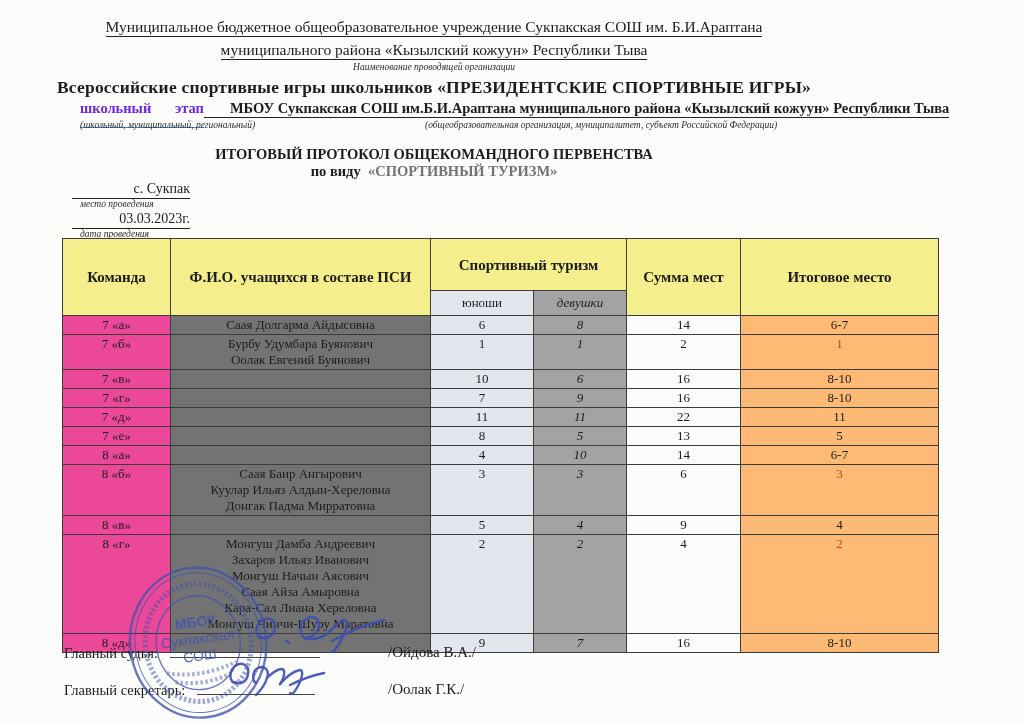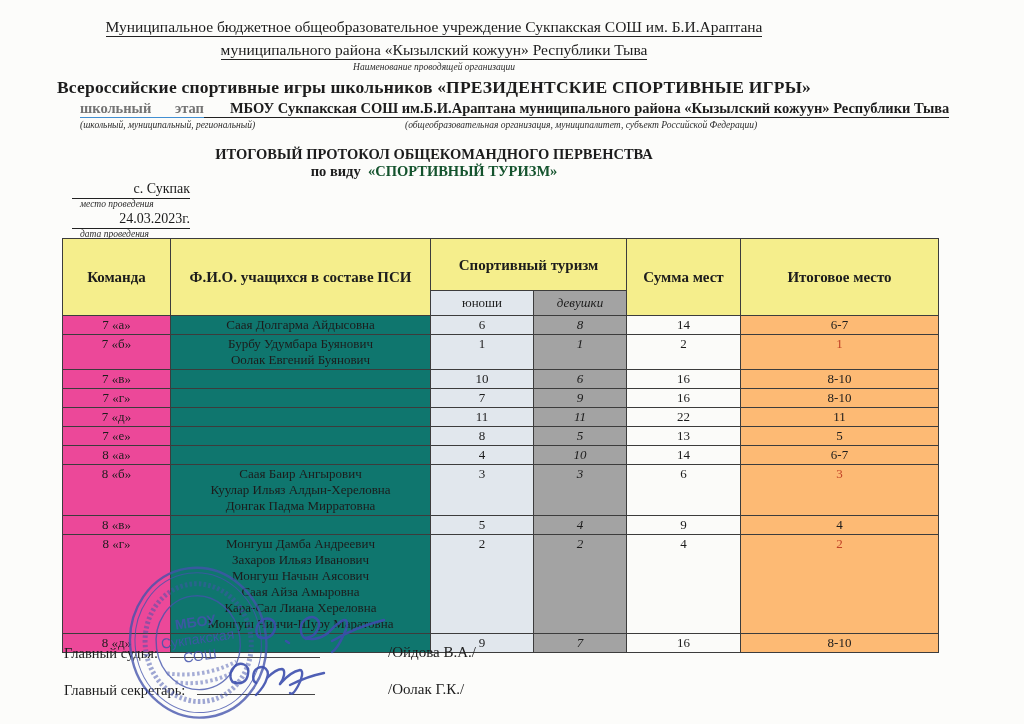--- a/index.html
+++ b/index.html
@@ -13,27 +13,27 @@
   }
   .abs { position: absolute; }
   .center-line { left: 0; width: 854px; text-align: center; padding-left: 14px; }
 
   .org-line { font-size: 15.5px; }
   .org-line .u { border-bottom: 1.5px solid #222; padding-bottom: 1px; }
   .small-cap { font-size: 9.5px; font-style: italic; color: #2a2a2a; }
   .event-title { font-size: 17.5px; font-weight: bold; letter-spacing: .2px; }
 
   .stage-row { left: 80px; top: 100px; font-size: 14.5px; font-weight: bold; white-space: nowrap; }
-  .stage-row .blue { color: #737373; word-spacing: 20px; border-bottom: 1.5px solid #418fd2; padding-bottom: 1px; }
+  .stage-row .blue { color: #6d28d9; word-spacing: 20px; border-bottom: 1.5px solid #418fd2; padding-bottom: 11px; }
   .stage-row .gap { display: inline-block; width: 26px; border-bottom: 1.5px solid #222; }
   .stage-row .blk { border-bottom: 1.5px solid #222; padding-bottom: 1px; }
 
   .proto-title { font-size: 14.5px; font-weight: bold; }
   .proto-sub { font-size: 14.5px; font-weight: bold; }
-  .proto-sub .sport { color: #14532d; }
+  .proto-sub .sport { color: #737373; }
 
   .field { font-size: 14px; }
   .field .line { display: inline-block; width: 118px; text-align: right; border-bottom: 1.5px solid #222; padding-bottom: 1px; }
 
   
   table.results {
     position: absolute; left: 62px; top: 238px;
     border-collapse: collapse; table-layout: fixed;
     width: 876px; font-size: 13px;
   }
@@ -42,21 +42,21 @@
     padding: 1px 3px; line-height: 16px; overflow: hidden;
   }
   th.h-main { background: #f5ee8c; font-size: 15px; font-weight: bold; height: 52px; }
   th.h-top { vertical-align: top; padding-top: 10px; }
   th.h-sub { font-weight: normal; font-size: 13px; height: 25px; vertical-align: bottom; padding-bottom: 2px; }
   .bg-boys { background: #e1e7ed; }
   .bg-girls { background: #a3a3a3; font-style: italic; }
   .bg-sum { background: #fbfbf9; }
   .bg-final { background: #fdba74; }
   td.c-team { background: #ec4899; }
-  td.c-fio { background: #0f766e; line-height: 15px; }
+  td.c-fio { background: #737373; line-height: 15px; }
   td.c-final.red { color: #c14327; }
   tr.tall td { vertical-align: top; }
   tr.r-7b td { height: 33px; vertical-align: top; }
   tr.r-8b td { height: 50px; }
   tr.r-8g td { height: 80px; }
   tr.r-std td { height: 17px; }
 
   
   .sig-row { font-size: 14.5px; }
   .sig-line { display: inline-block; border-bottom: 1.2px solid #444; height: 14px; }
@@ -71,31 +71,31 @@
 <div class="abs center-line org-line" style="top:18px"><span class="u">Муниципальное бюджетное общеобразовательное учреждение  Сукпакская СОШ им. Б.И.Араптана</span></div>
 <div class="abs center-line org-line" style="top:41px"><span class="u">муниципального района «Кызылский кожуун» Республики Тыва</span></div>
 <div class="abs center-line small-cap" style="top:62px">Наименование проводящей организации</div>
 
 <div class="abs center-line event-title" style="top:77px">Всероссийские спортивные игры школьников «ПРЕЗИДЕНТСКИЕ СПОРТИВНЫЕ ИГРЫ»</div>
 
 <div class="abs stage-row">
   <span class="blue">школьный этап</span><span class="gap">&nbsp;</span><span class="blk">МБОУ Сукпакская СОШ им.Б.И.Араптана муниципального района «Кызылский кожуун» Республики Тыва</span>
 </div>
 <div class="abs small-cap" style="left:80px; top:120px">(школьный, муниципальный, региональный)</div>
-<div class="abs small-cap" style="left:405px; top:120px">(общеобразовательная организация, муниципалитет, субъект Российской Федерации)</div>
+<div class="abs small-cap" style="left:425px; top:120px">(общеобразовательная организация, муниципалитет, субъект Российской Федерации)</div>
 
 <div class="abs center-line proto-title" style="top:146px">ИТОГОВЫЙ ПРОТОКОЛ ОБЩЕКОМАНДНОГО ПЕРВЕНСТВА</div>
 <div class="abs center-line proto-sub" style="top:163px">
   <span>по виду</span>&nbsp;
   <span class="sport">«СПОРТИВНЫЙ ТУРИЗМ»</span>
 </div>
 
 <div class="abs field" style="left:72px; top:181px"><span class="line">с. Сукпак</span></div>
 <div class="abs small-cap" style="left:80px; top:199px">место проведения</div>
-<div class="abs field" style="left:72px; top:211px"><span class="line">24.03.2023г.</span></div>
+<div class="abs field" style="left:72px; top:211px"><span class="line">03.03.2023г.</span></div>
 <div class="abs small-cap" style="left:80px; top:229px">дата проведения</div>
 
 <table class="results">
   <colgroup>
     <col style="width:108px">
       <col style="width:260px">
       <col style="width:103px">
     <col style="width:93px">
       <col style="width:114px">
       <col style="width:198px">

